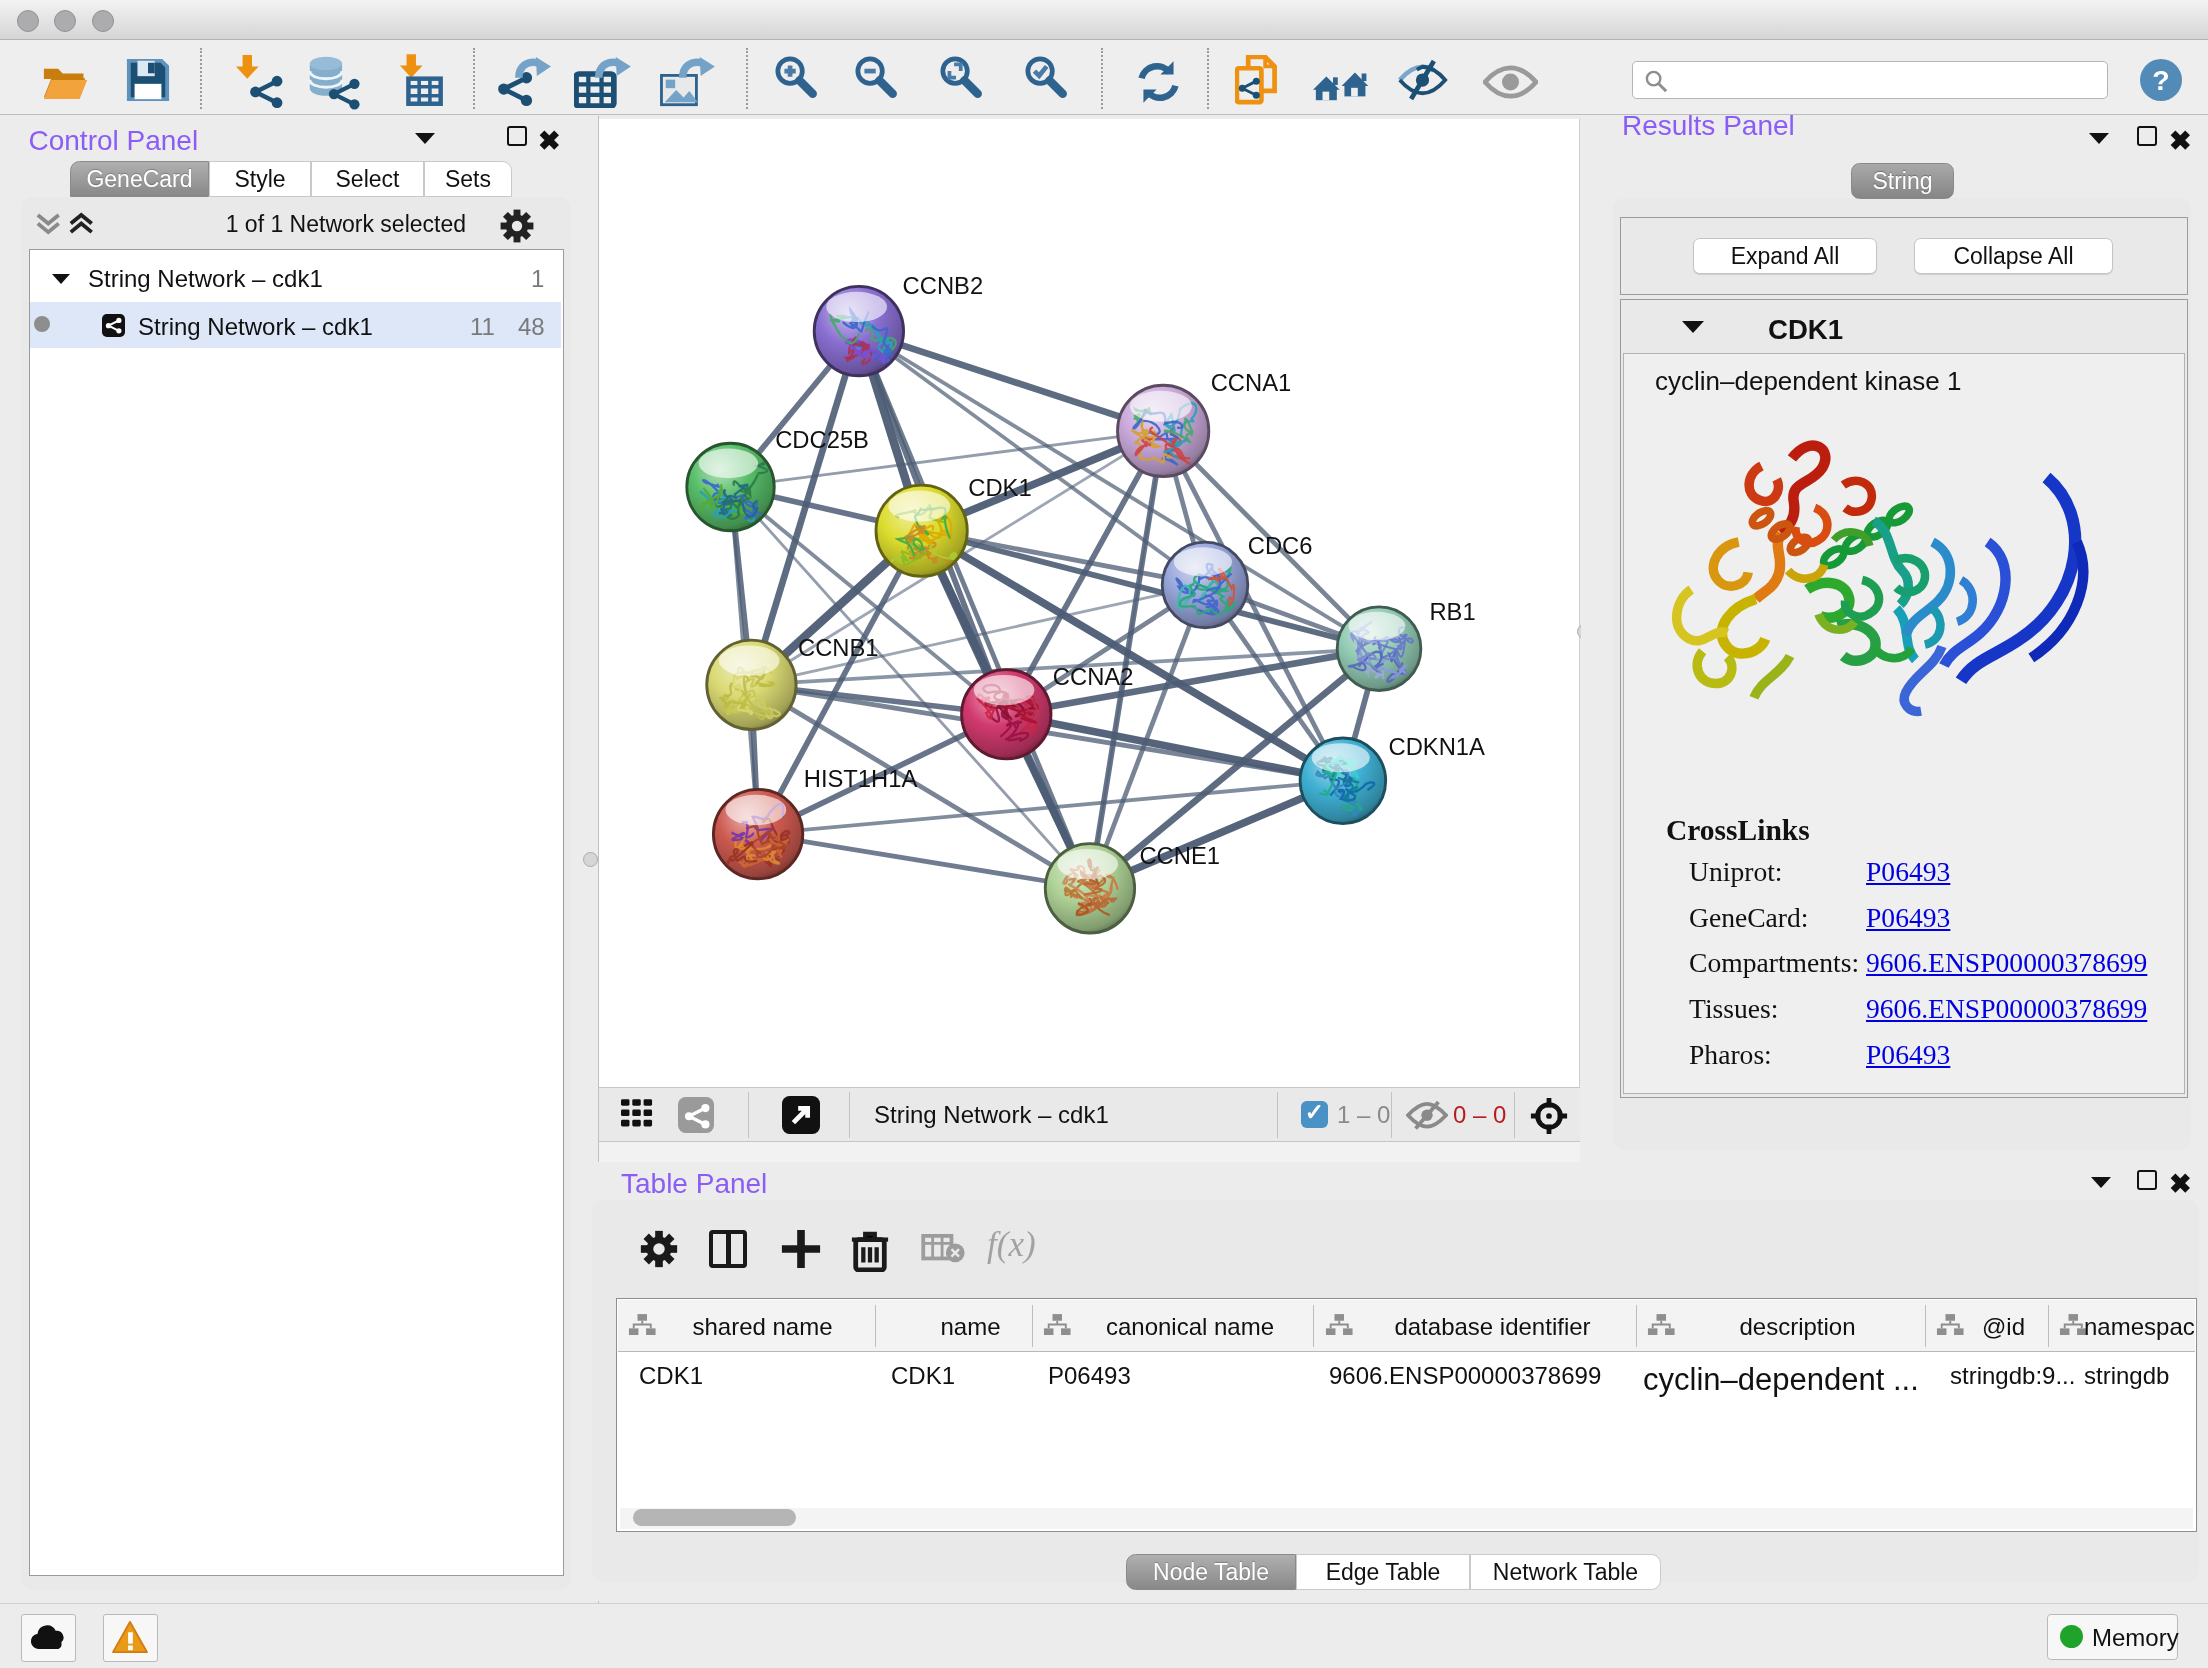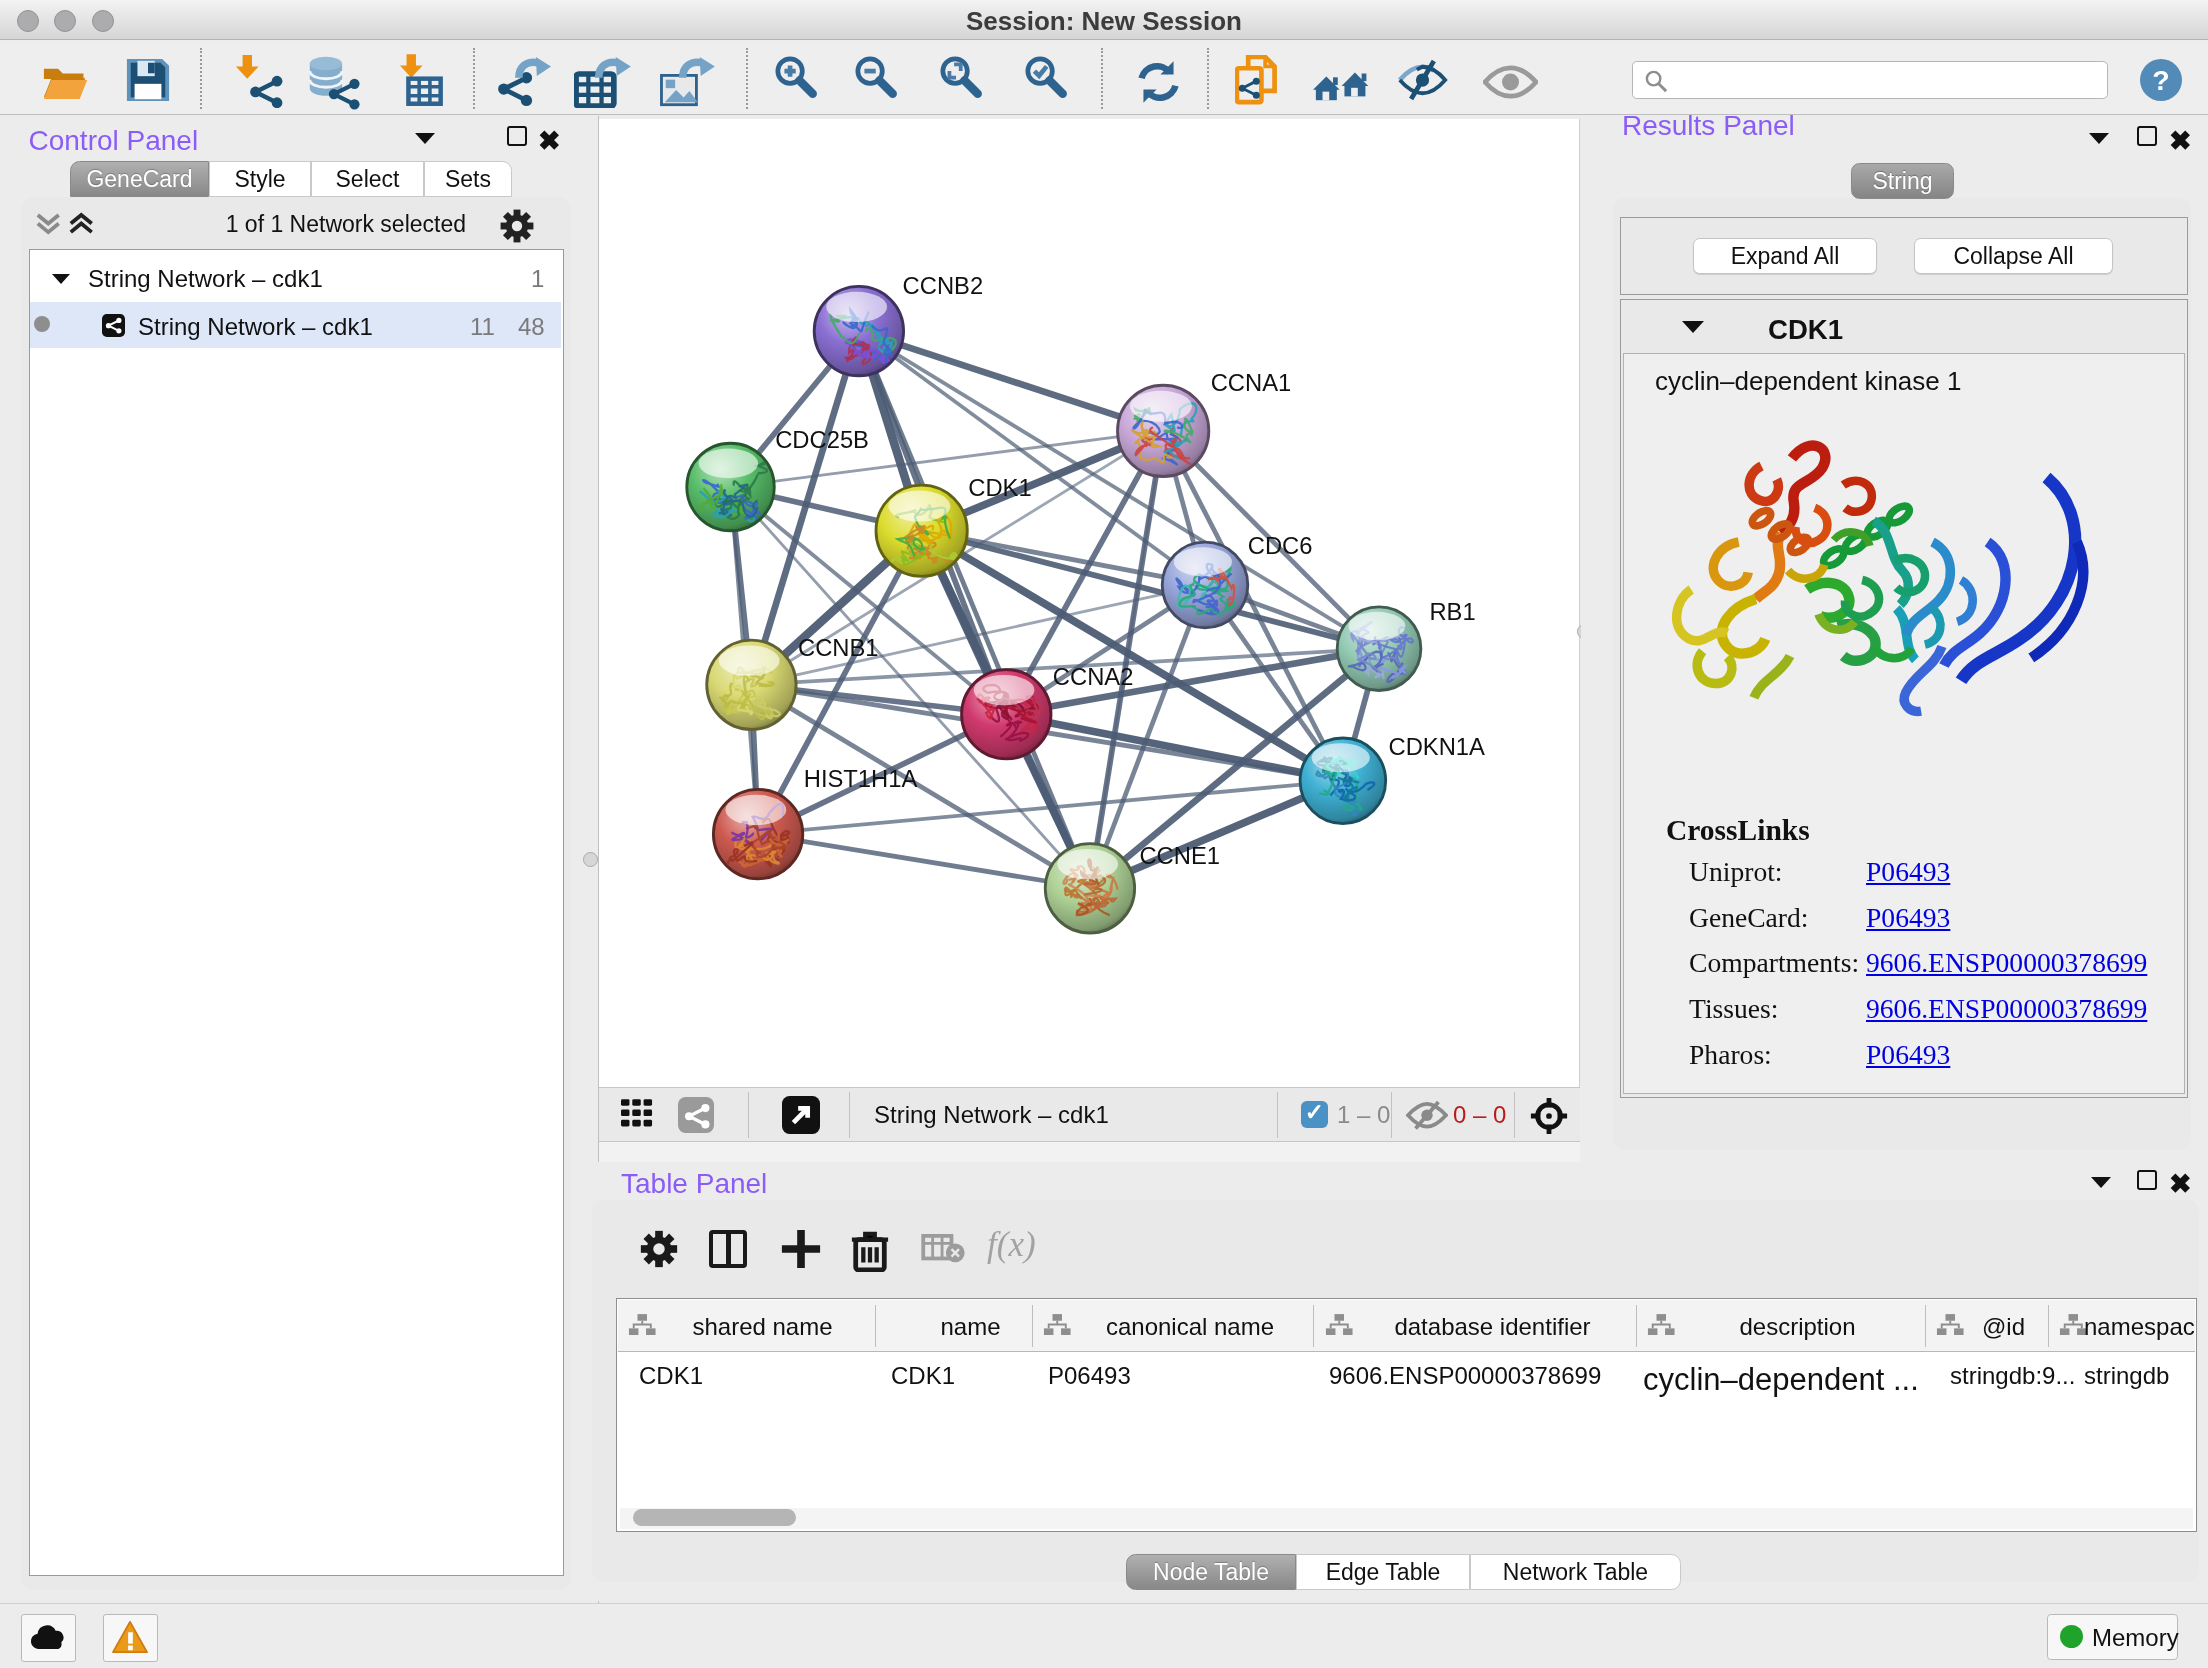--- a/index.html
+++ b/index.html
@@ -11,21 +11,20 @@
 .tabsel{background:linear-gradient(#b0b0b0,#888);color:#fff;border:1px solid #8a8a8a;text-shadow:0 -1px 1px rgba(0,0,0,.25)}
 .wbtn{position:absolute;background:#fff;border:1px solid #c4c4c4;border-radius:6.7px;font-size:23px;color:#111;text-align:center;box-shadow:0 1px 1px rgba(0,0,0,.12)}
 .lnk{color:#0000e0;text-decoration:underline}
 </style></head><body>
 <div id="win">
 
 <div class="abs" style="left:0;top:0;width:2208px;height:40px;background:linear-gradient(#f3f3f3,#d5d5d5);border-bottom:1px solid #b4b4b4"></div>
 <div class="abs" style="left:17px;top:9.5px;width:22px;height:22px;border-radius:50%;background:#acacaf;border:1px solid #939396"></div>
 <div class="abs" style="left:54px;top:9.5px;width:22px;height:22px;border-radius:50%;background:#acacaf;border:1px solid #939396"></div>
 <div class="abs" style="left:92px;top:9.5px;width:22px;height:22px;border-radius:50%;background:#acacaf;border:1px solid #939396"></div>
-<div class="abs" style="left:0;top:5.7px;width:2208px;text-align:center;font-size:26px;font-weight:bold;color:#3c3c3c">Session: New Session</div>
 <div class="abs" style="left:0;top:41px;width:2208px;height:74px;background:#eeeeee;border-bottom:1px solid #bdbdbd"></div>
 <div class="abs" style="left:42px;top:59px"><svg width="49" height="44" viewBox="0 0 52 46">
         <path d="M2 10 h15 l5 5 h22 v6 h-42 z" fill="#c87d0e"></path>
         <path d="M2 12 v28 l8-20 h36 l-8 20 h-36" fill="#c87d0e"></path>
         <path d="M10 22 h38 l-8 20 h-38 z" fill="#f2a33c"></path>
       </svg></div>
 <div class="abs" style="left:125px;top:57px"><svg width="46" height="46" viewBox="0 0 48 48">
         <path d="M4 4 h34 l6 6 v34 h-40 z" fill="#1c4f74"></path>
         <path d="M4 4 h34 l6 6 v34 h-40 z" fill="none" stroke="#5f93bb" stroke-width="4"></path>
         <rect x="13" y="4" width="18" height="16" fill="#dce8f2"></rect>
@@ -745,21 +744,21 @@
 <div class="abs" style="left:891px;top:1362px;font-size:24px;color:#111">CDK1</div>
 <div class="abs" style="left:1048px;top:1362px;font-size:24px;color:#111">P06493</div>
 <div class="abs" style="left:1329px;top:1362px;font-size:24px;color:#111">9606.ENSP00000378699</div>
 <div class="abs" style="left:1643px;top:1362px;font-size:31px;color:#111">cyclin–dependent ...</div>
 <div class="abs" style="left:1950px;top:1362px;font-size:24px;color:#111">stringdb:9...</div>
 <div class="abs" style="left:2084px;top:1362px;font-size:24px;color:#111">stringdb</div>
 <div class="abs" style="left:620px;top:1508px;width:1573px;height:21px;background:#f4f4f4"></div>
 <div class="abs" style="left:633px;top:1509px;width:163px;height:17px;background:#b5b5b5;border-radius:8.6px"></div>
 <div class="abs tab tabsel" style="left:1126px;top:1554px;width:170px;border-radius:9.5px 0 0 9.5px">Node Table</div>
 <div class="abs tab" style="left:1296px;top:1554px;width:174px">Edge Table</div>
-<div class="abs tab" style="left:1470px;top:1554px;width:211px;border-radius:0 9.5px 9.5px 0">Network Table</div>
+<div class="abs tab" style="left:1470px;top:1554px;width:191px;border-radius:0 9.5px 9.5px 0">Network Table</div>
 <div class="abs" style="left:0;top:1603px;width:2208px;height:66px;background:#ececec;border-top:1px solid #cfcfcf"></div>
 <div class="abs" style="left:21px;top:1614px;width:55px;height:48px;background:#f7f7f7;border:1.9px solid #b9b9b9;border-radius:2.9px"></div>
 <div class="abs" style="left:29.5px;top:1624px"><svg width="38" height="27" viewBox="0 0 40 28">
         <path d="M10 26 a8 8 0 0 1 -2 -16 a10 10 0 0 1 19 -3 a7 7 0 0 1 6 12 a6 6 0 0 1 -3 7 z" fill="#111"></path>
       </svg></div>
 <div class="abs" style="left:103px;top:1614px;width:55px;height:48px;background:#f7f7f7;border:1.9px solid #b9b9b9;border-radius:2.9px"></div>
 <div class="abs" style="left:111px;top:1620px"><svg width="38" height="34" viewBox="0 0 40 36">
         <path d="M20 2 L38 34 H2 Z" fill="#e89a18" stroke="#d07c10" stroke-width="2" stroke-linejoin="round"></path>
         <rect x="18" y="13" width="5" height="12" fill="#fff"></rect>
         <rect x="18" y="27" width="5" height="5" fill="#fff"></rect>

